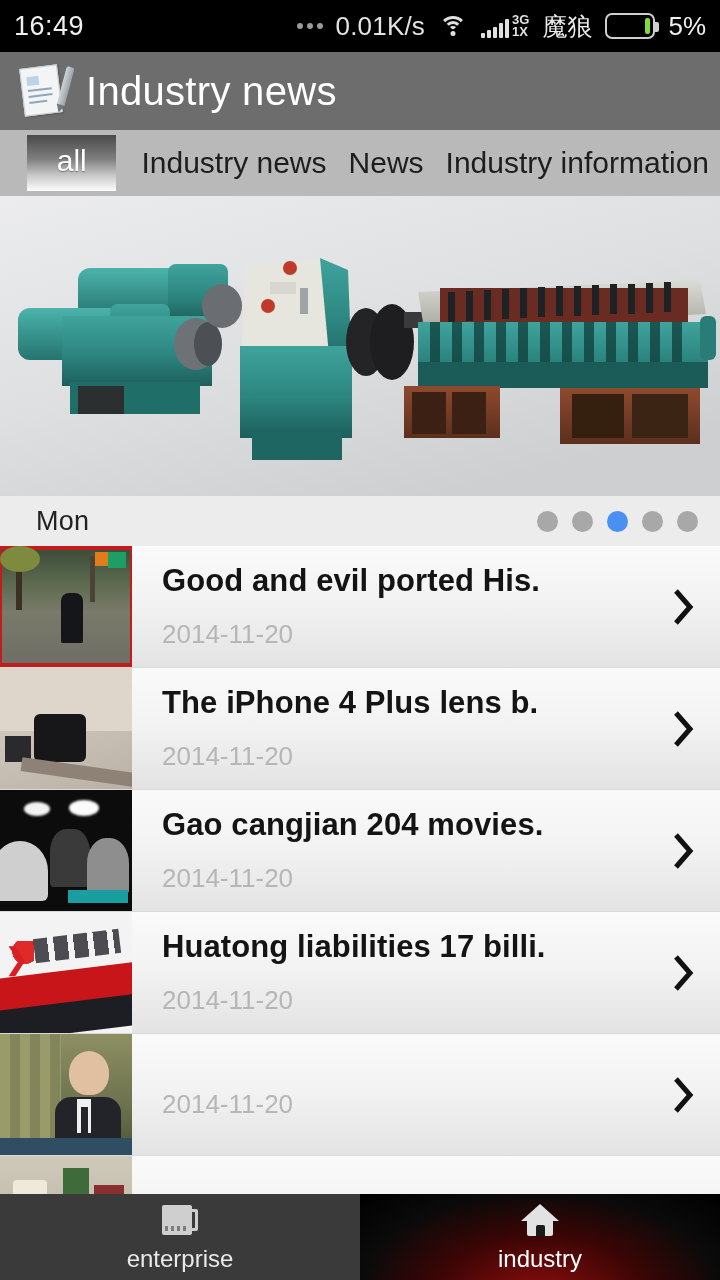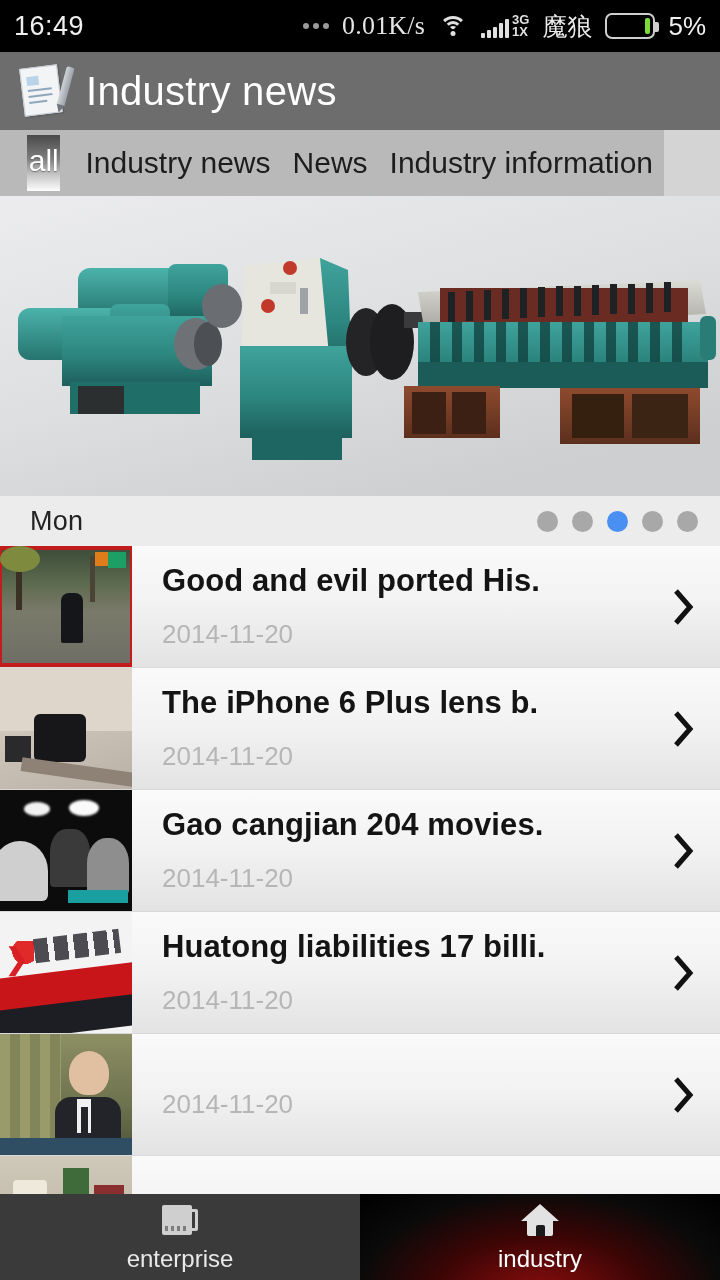--- a/index.html
+++ b/index.html
@@ -13,21 +13,21 @@
   
   .statusbar {
     position:absolute; top:0; left:0; width:720px; height:52px;
     background:#000; display:flex; align-items:center;
     padding:0 14px; color:#e8e8e8;
   }
   .sb-time { font-size:27px; letter-spacing:.5px; color:#f0f0f0; }
   .sb-right { margin-left:auto; display:flex; align-items:center; gap:13px; }
   .sb-dots { display:flex; gap:4px; align-items:center; }
   .sb-dots i { width:6px; height:6px; border-radius:50%; background:#9a9a9a; display:block; }
-  .sb-speed { font-size:26px; color:#e4e4e4; letter-spacing:.2px;font-family:Liberation Serif, serif; }
+  .sb-speed { font-size:26px; color:#e4e4e4; letter-spacing:.2px; }
   .wifi { width:30px; height:24px; position:relative; }
   .wifi span { position:absolute; left:50%; transform:translateX(-50%); border:3px solid #e0e0e0;
      border-bottom-color:transparent; border-left-color:transparent; border-right-color:transparent;
      border-radius:50%; }
   .wifi .w1 { width:28px; height:28px; top:2px; }
   .wifi .w2 { width:18px; height:18px; top:7px; }
   .wifi .w3 { width:8px; height:8px; top:12px; }
   .wifi .dot { width:5px; height:5px; border-radius:50%; background:#e0e0e0; border:0; top:17px; }
   .sigwrap { display:flex; align-items:flex-end; gap:3px; }
   .bars { display:flex; align-items:flex-end; gap:2px; height:22px; }
@@ -53,21 +53,21 @@
   .hdr-icon .page b:nth-child(3){ top:27px; }
   .hdr-icon .page b:nth-child(4){ top:33px; width:18px; }
   .hdr-icon .pen { position:absolute; right:2px; top:6px; width:8px; height:40px; background:linear-gradient(90deg,#cfd4d8,#9aa1a8);
       transform:rotate(22deg); border-radius:2px 2px 0 0; }
   .hdr-icon .pen:after { content:""; position:absolute; bottom:-7px; left:0; border-left:4px solid transparent;
       border-right:4px solid transparent; border-top:8px solid #6f767d; }
   .hdr-title { font-size:40px; color:#fff; font-weight:400; letter-spacing:.3px; }
 
   
   .tabstrip {
-    position:absolute; top:130px; left:0; width:664px; height:66px;
+    position:absolute; top:130px; left:0; width:720px; height:66px;
     background:#b9b9b9; display:flex; align-items:center; overflow:hidden; padding-left:27px;
   }
   .tab {
     font-size:30px; color:#1d1d1d; white-space:nowrap; padding:0 11px; line-height:66px;
   }
   .tab.active {
     background:linear-gradient(180deg,#4a4a4a 0%,#7d7d7d 42%,#c8c8c8 72%,#fdfdfd 100%);
     color:#ffffff; width:97px; text-align:center; height:56px; line-height:52px; padding:0;
     margin-right:14px; text-shadow:0 1px 1px rgba(0,0,0,.35);
   }
@@ -345,21 +345,21 @@
       <rect x="412" y="196" width="34" height="42" fill="#3b2013"></rect>
       <rect x="452" y="196" width="34" height="42" fill="#3b2013"></rect>
       <rect x="560" y="192" width="140" height="56" fill="url(#rust)"></rect>
       <rect x="572" y="198" width="52" height="44" fill="#35200f"></rect>
       <rect x="632" y="198" width="56" height="44" fill="#3b2414"></rect>
       <rect x="700" y="120" width="16" height="44" rx="6" fill="#2a7d77"></rect>
     </svg>
   </div>
 
   <div class="datebar">
-    <span class="datetxt" style="margin-left:8px">Mon</span>
+    <span class="datetxt" style="margin-left:14px">Mon</span>
     <span class="dots">
       <i></i>
       <i></i>
       <i class="on"></i>
       <i></i>
       <i></i>
     </span>
   </div>
 
   <div class="list">
@@ -384,21 +384,21 @@
     </div>
 
     <div class="row">
       <div class="thumb t-room">
         <div class="wall"></div>
           <div class="chair"></div>
           <div class="obj"></div>
           <div class="desk"></div>
       </div>
       <div class="rowbody">
-        <div class="rtitle">The iPhone 6 Plus lens b.</div>
+        <div class="rtitle">The iPhone 4 Plus lens b.</div>
         <div class="rdate">2014-11-20</div>
       </div>
       <div class="chev">
         <svg width="22" height="38" viewBox="0 0 22 38">
             <path d="M3 3 L17 19 L3 35" stroke="#111" stroke-width="5" fill="none"></path>
           </svg>
       </div>
     </div>
 
     <div class="row">

